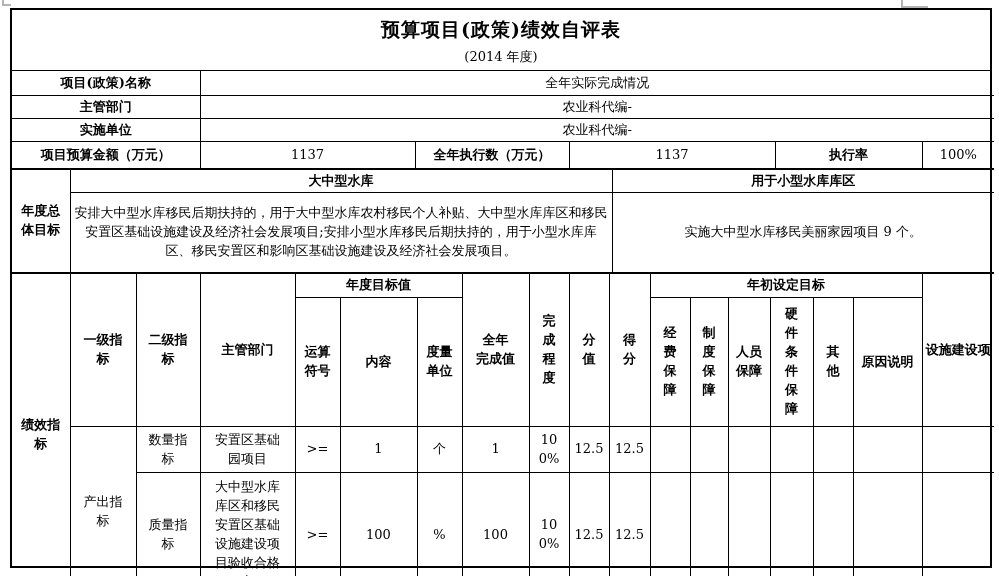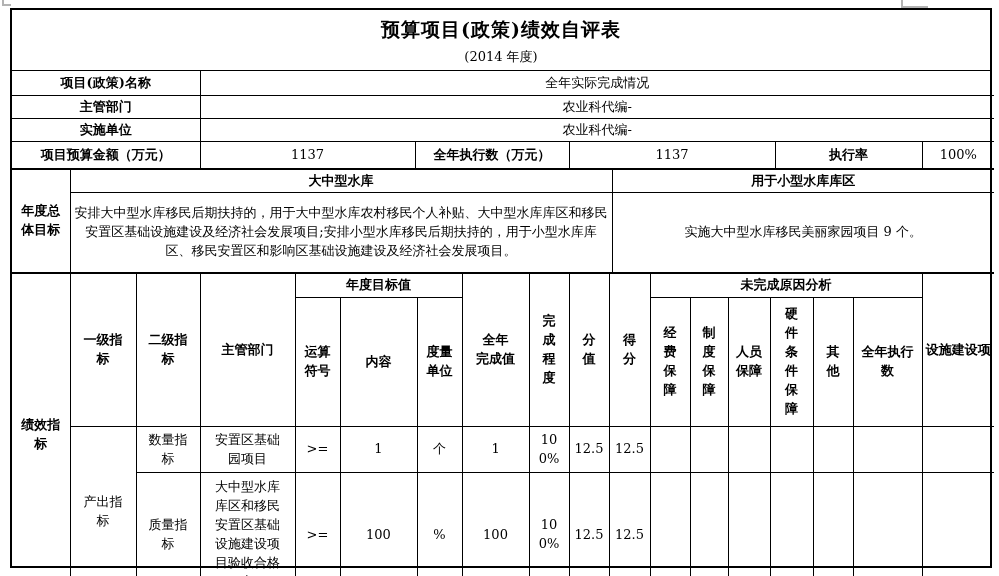--- a/index.html
+++ b/index.html
@@ -134,21 +134,21 @@
       <th rowspan="2">全年
 完成值</th>
       <th rowspan="2">完
 成
 程
 度</th>
       <th rowspan="2">分
 值</th>
       <th rowspan="2">得
 分</th>
-      <th colspan="6">未完成原因分析</th>
+      <th colspan="6">年初设定目标</th>
       <th rowspan="2">设施建设项</th>
     </tr>
     <tr>
       <th style="height:126px">运算
 符号</th>
       <th>内容</th>
       <th>度量
 单位</th>
       <th>经
 费
@@ -161,21 +161,21 @@
       <th>人员
 保障</th>
       <th>硬
 件
 条
 件
 保
 障</th>
       <th>其
 他</th>
-      <th>全年执行数</th>
+      <th>原因说明</th>
     </tr>
     <tr>
       <td rowspan="2" class="al">产出指
 标</td>
       <td class="al" style="height:43px">数量指
 标</td>
       <td class="al">安置区基础
 园项目</td>
       <td>&gt;=</td>
       <td class="al">1</td>

